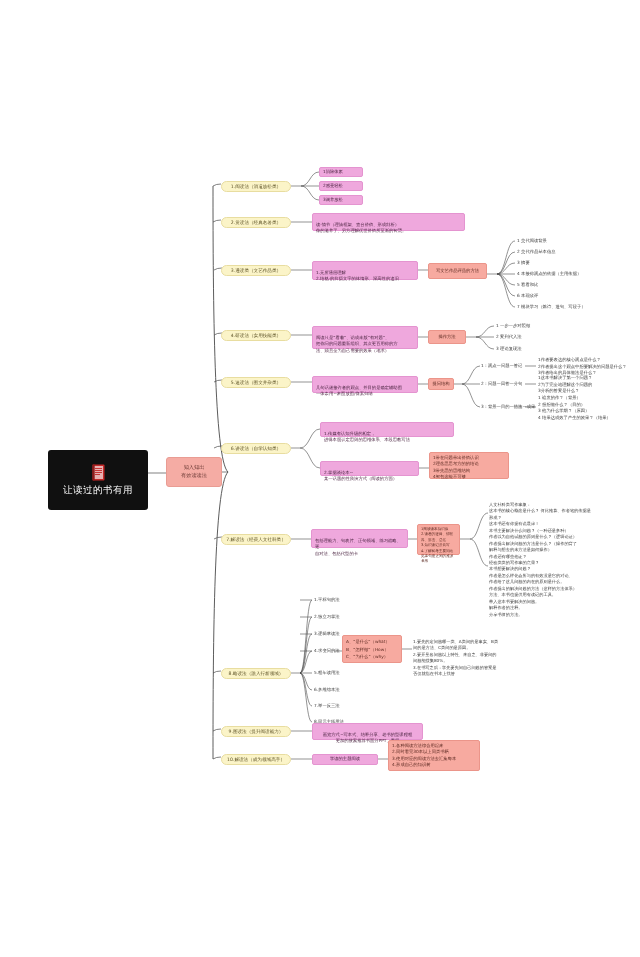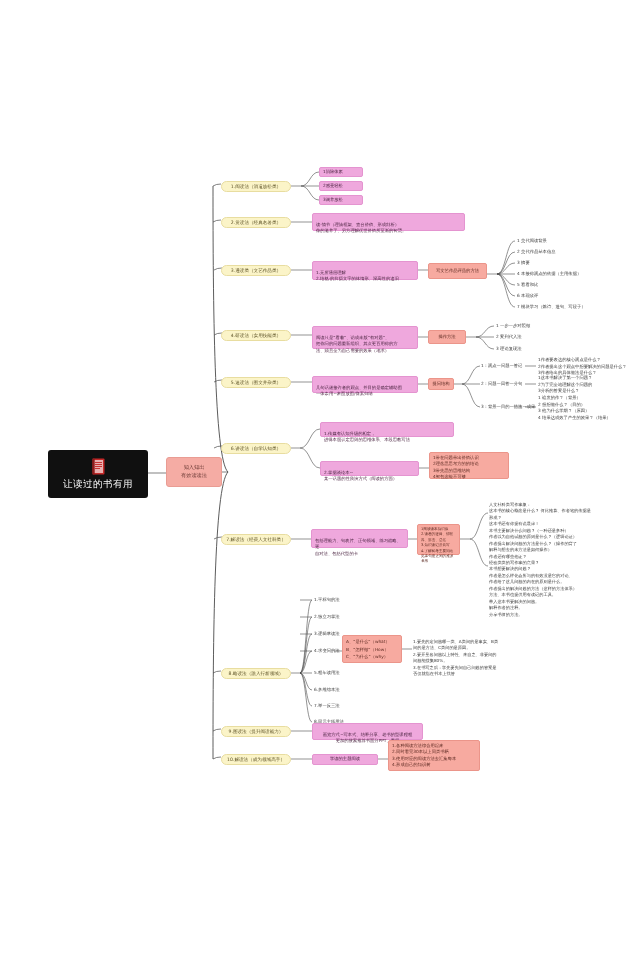--- a/index.html
+++ b/index.html
@@ -10,21 +10,21 @@
     overflow:hidden;
     position:relative;
   }
   #canvas{position:absolute;left:0;top:0;width:640px;height:957px;}
   svg.lines{position:absolute;left:0;top:0;width:640px;height:957px;pointer-events:none;}
 
   .node{position:absolute;box-sizing:border-box;}
 
   
   .root{
-    left:48px;top:450px;width:100px;height:48px;
+    left:48px;top:450px;width:100px;height:60px;
     background:#101010;border-radius:3px;
     display:flex;flex-direction:column;align-items:center;justify-content:center;
     color:#ffffff;
   }
   .root .book{width:13px;height:17px;margin-bottom:3px;position:relative;}
   .root-title{font-size:9.5px;letter-spacing:.5px;white-space:nowrap;}
 
   
   .hub{
     left:166px;top:457px;width:56px;height:30px;

